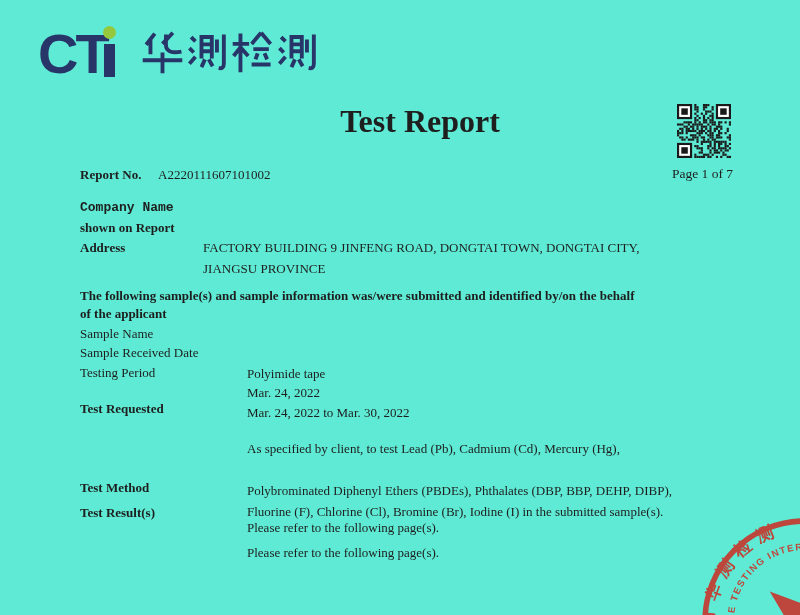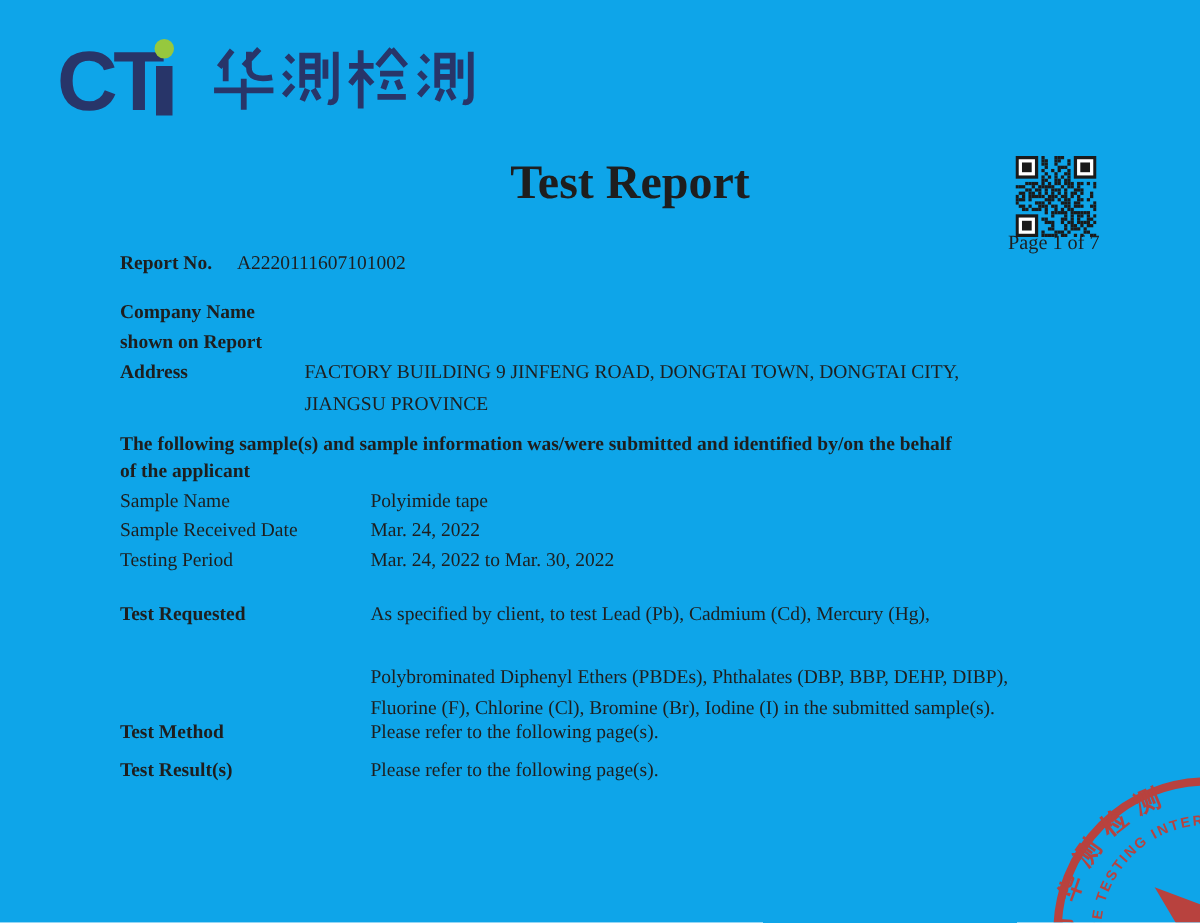--- a/index.html
+++ b/index.html
@@ -1,45 +1,45 @@
 <!DOCTYPE html>
 <html><head>
 <meta charset="utf-8">
 <style>
   html,body{margin:0;padding:0;background:#fff;}
   .page{
-    position:relative;width:800px;height:615px;background:#0ea5e9;
+    position:relative;width:800px;height:615px;background:#5eead4;
     overflow:hidden;font-family:"Liberation Serif","DejaVu Serif",serif;
     color:#1e1e1e;
   }
   .abs{position:absolute;white-space:nowrap;}
 
   
   .logo-ct{
     left:38px;top:30px;font-family:"Liberation Sans","DejaVu Sans",sans-serif;
     font-weight:bold;font-size:56px;line-height:48px;letter-spacing:-3px;color:#283569;
   }
   .logo-ibar{left:104px;top:44px;width:11px;height:33px;background:#283569;}
   .logo-idot{left:103px;top:26px;width:13px;height:13px;border-radius:50%;background:#96c83e;}
   .logo-cn{left:141px;top:31px;display:flex;gap:2px;}
   .logo-cn svg{width:43px;height:43px;display:block;}
   .logo-cn path{stroke:#283569;stroke-width:9;fill:none;stroke-linecap:butt;}
 
   
   .title{left:420px;top:103px;transform:translateX(-50%);font-size:32px;font-weight:bold;}
   .qr{left:677px;top:104px;width:54px;height:54px;}
-  .page-label{left:672px;top:154px;font-size:13.5px;}
+  .page-label{left:672px;top:166px;font-size:13.5px;}
 
   
   .lbl{font-weight:bold;font-size:13px;}
   .val{font-size:13px;}
   .colL{left:80px;}
   .colV1{left:158px;}
   .colV2{left:203px;}
-  .colV3{left:247px;}
+  .colV3{left:247px;margin-top:40px;}
 
   
   .stamp{left:685px;top:501px;width:240px;height:240px;opacity:.93;}
   .stamp text{font-family:"Liberation Sans","DejaVu Sans",sans-serif;font-weight:bold;}
 </style>
 </head>
 <body>
 
 <div class="page">
 
@@ -296,21 +296,21 @@
       <rect x="43.2" y="4.32" width="6.48" height="6.48" fill="#1a1a1a"></rect>
       <rect x="0" y="38.88" width="15.120000000000001" height="15.120000000000001" fill="#1a1a1a"></rect>
       <rect x="2.16" y="41.040000000000006" width="10.8" height="10.8" fill="#ffffff"></rect>
       <rect x="4.32" y="43.2" width="6.48" height="6.48" fill="#1a1a1a"></rect>
     </svg>
   <div class="abs page-label">Page 1 of 7</div>
 
   <div class="abs lbl colL" style="top:167px;">Report No.</div>
   <div class="abs val colV1" style="top:167px;text-align:center;">A2220111607101002</div>
 
-  <div class="abs lbl colL" style="top:200px;">Company Name</div>
+  <div class="abs lbl colL" style="top:200px;font-family:Liberation Mono, monospace;">Company Name</div>
   <div class="abs lbl colL" style="top:220px;">shown on Report</div>
 
   <div class="abs lbl colL" style="top:240px;">Address</div>
   <div class="abs val colV2" style="top:240px;">FACTORY BUILDING 9 JINFENG ROAD, DONGTAI TOWN, DONGTAI CITY,</div>
   <div class="abs val colV2" style="top:261px;">JIANGSU PROVINCE</div>
 
   <div class="abs lbl colL" style="top:288px;">The following sample(s) and sample information was/were submitted and identified by/on the behalf</div>
   <div class="abs lbl colL" style="top:306px;">of the applicant</div>
 
   <div class="abs val colL" style="top:326px;">Sample Name</div>

